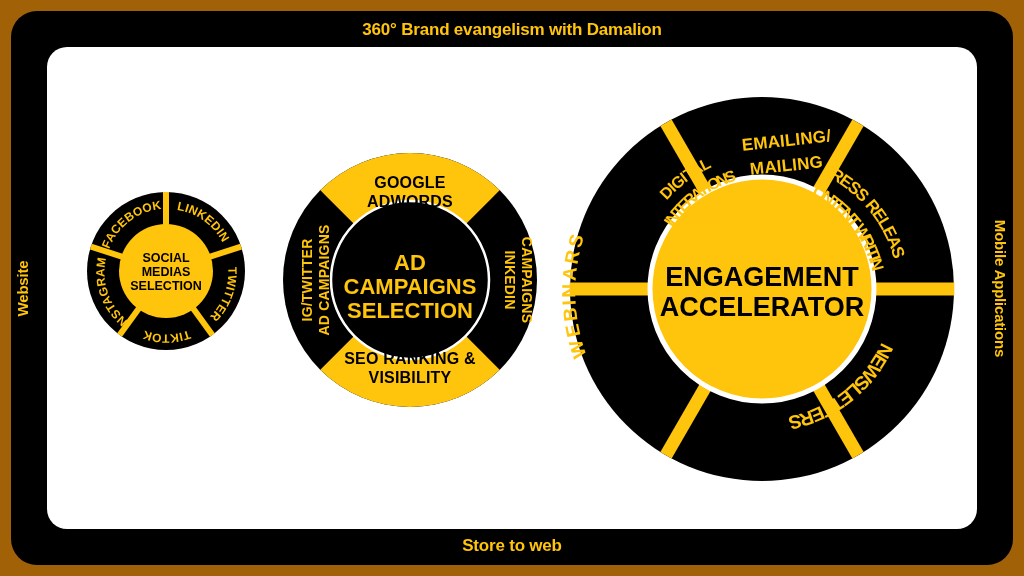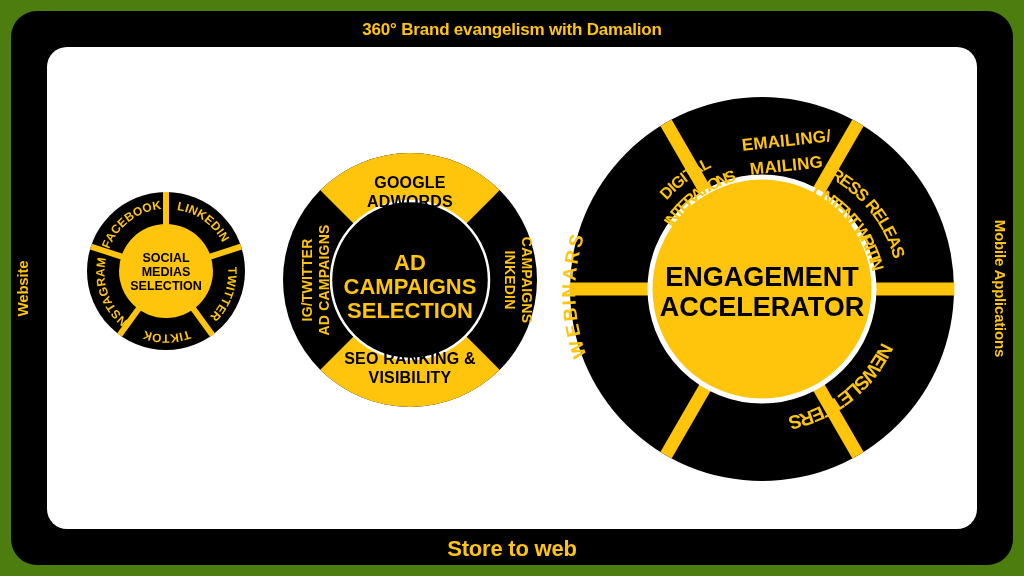--- a/index.html
+++ b/index.html
@@ -8,21 +8,21 @@
     padding: 0;
     background: #ffffff;
   }
   body {
     font-family: "Liberation Sans", sans-serif;
   }
   #canvas {
     position: relative;
     width: 1024px;
     height: 576px;
-    background: #4d7c0f;
+    background: #a16207;
     overflow: hidden;
   }
 
   
   .frame-outer {
     position: absolute;
     left: 11px;
     top: 11px;
     width: 1002px;
     height: 554px;
@@ -55,21 +55,21 @@
     top: 20px;
     width: 1024px;
     text-align: center;
     font-size: 17px;
   }
   .label-bottom {
     left: 0;
     top: 536px;
     width: 1024px;
     text-align: center;
-    font-size: 22px;
+    font-size: 17px;
   }
   .label-left {
     left: 0;
     top: 0;
     width: 46px;
     height: 576px;
     display: flex;
     align-items: center;
     justify-content: center;
     font-size: 15px;

